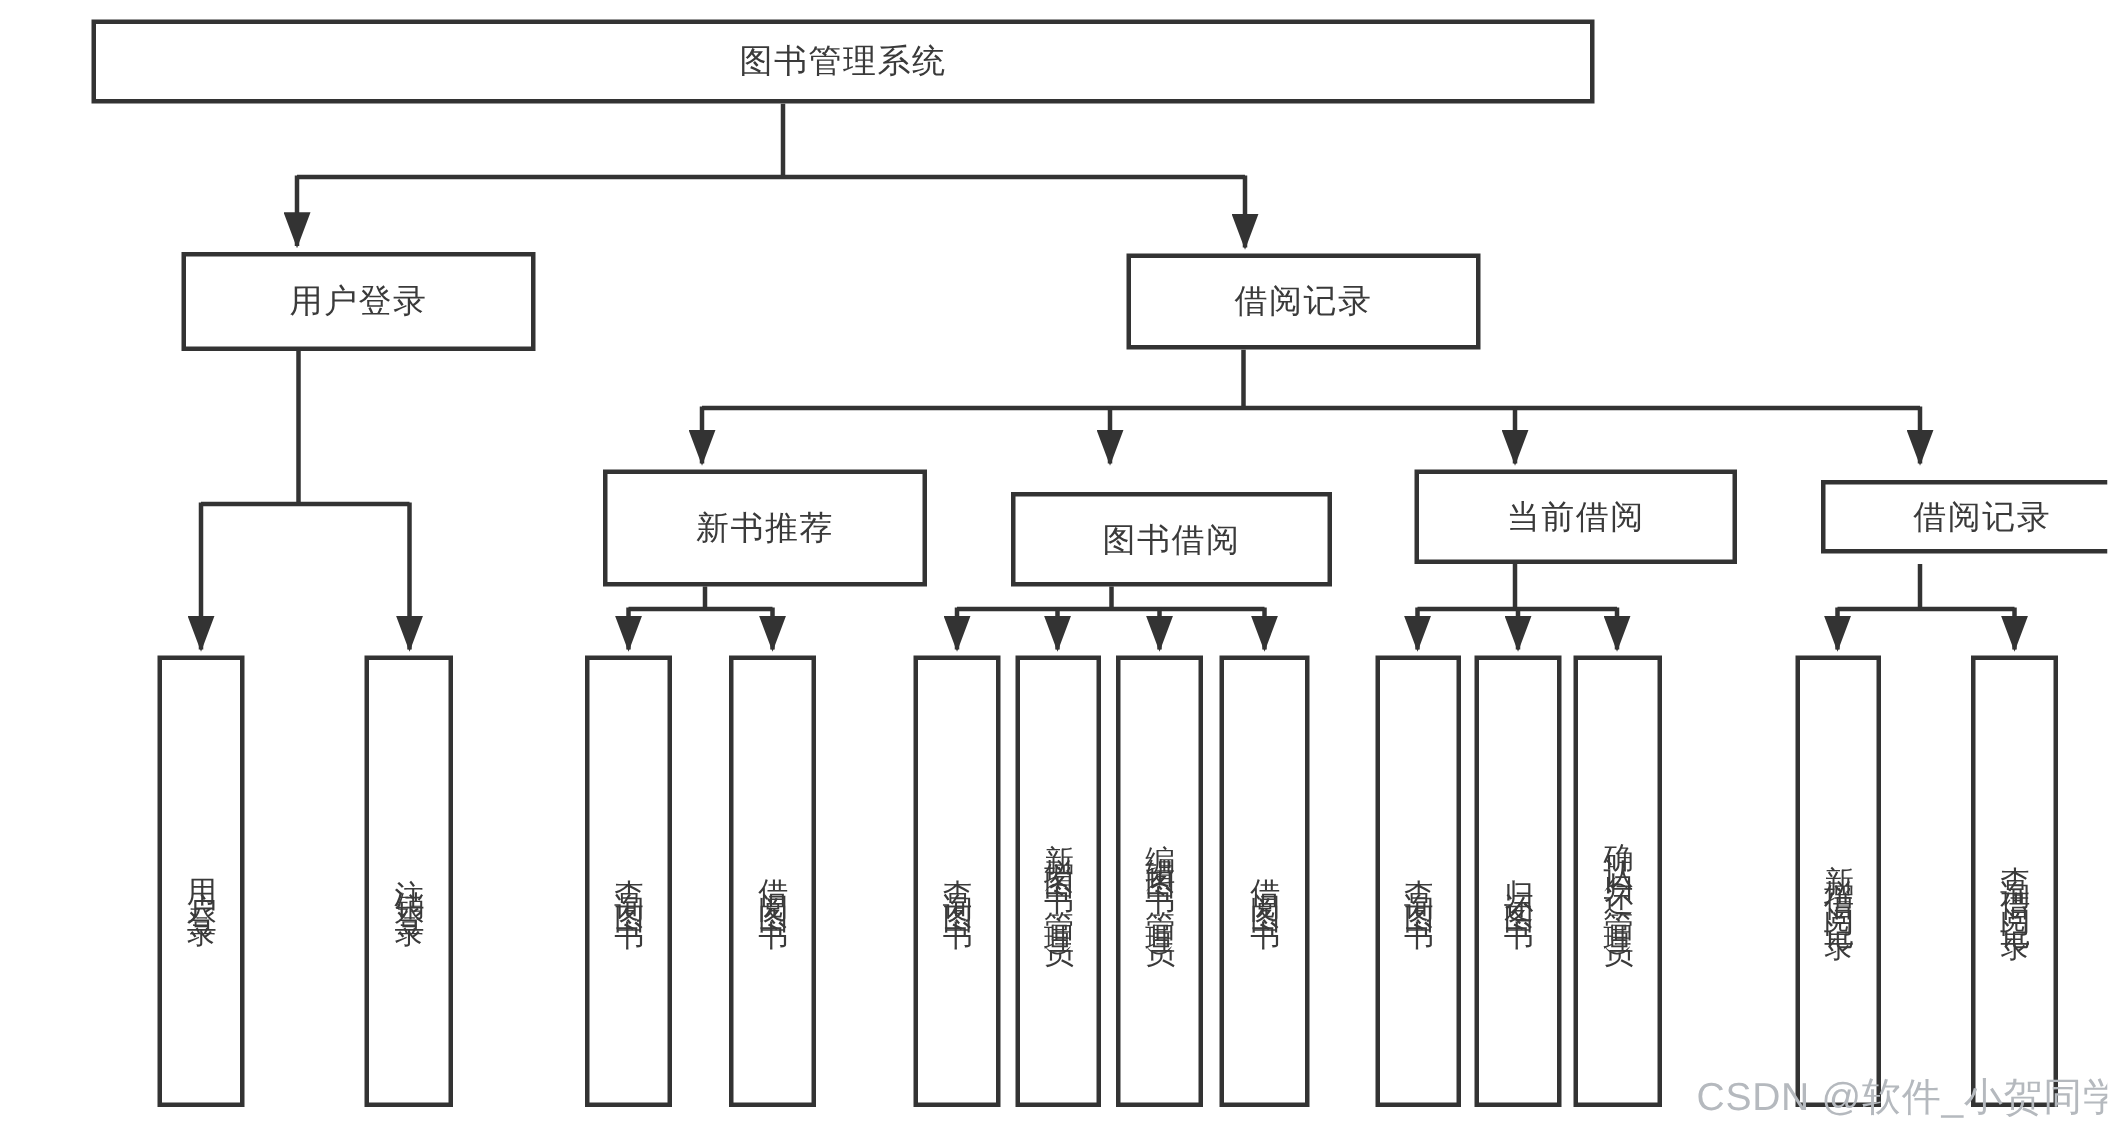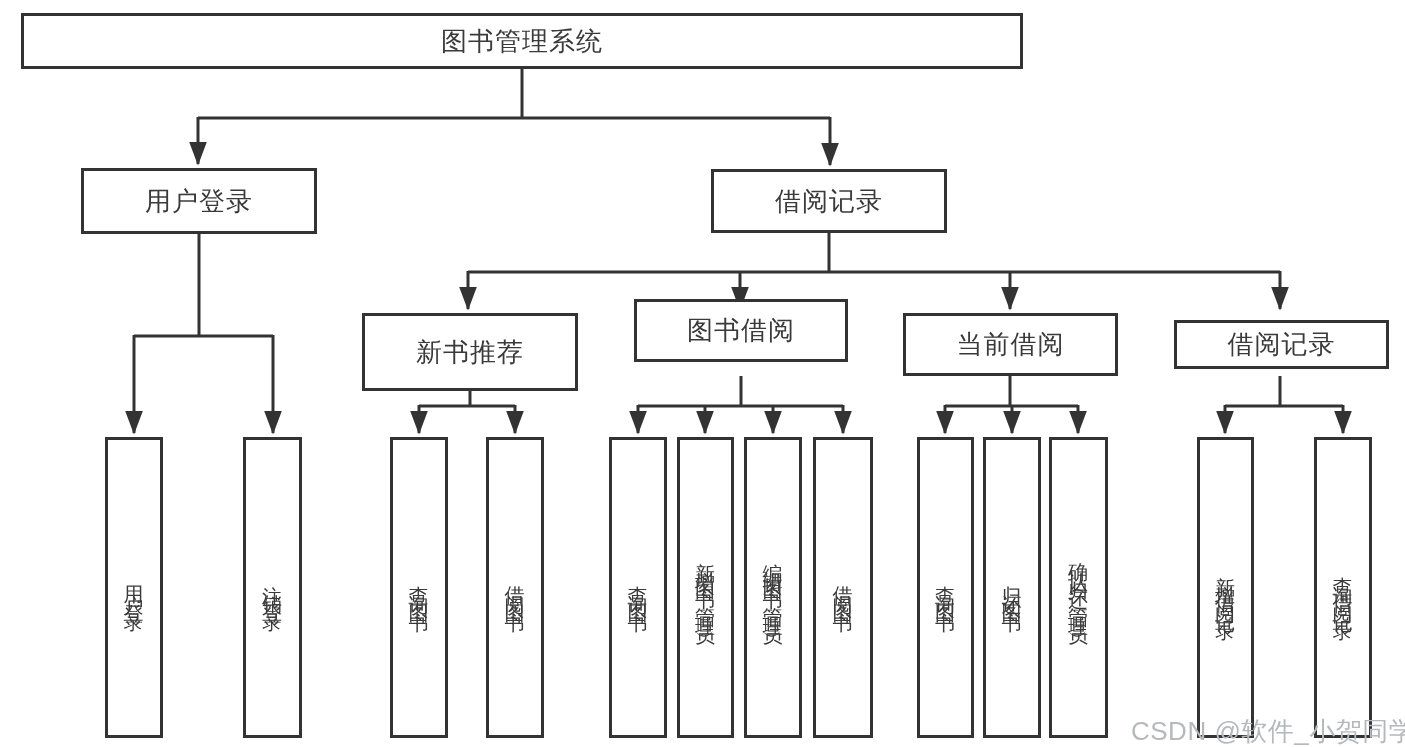--- a/index.html
+++ b/index.html
@@ -16,21 +16,21 @@
     box-sizing:border-box;
     background:#ffffff;
     border:3px solid #333333;
     color:#3a3a3a;
     display:flex;
     align-items:center;
     justify-content:center;
     z-index:1;
     text-align:center;
   }
-  .h{font-size:26px;letter-spacing:1px;}
+  .h{font-size:22px;letter-spacing:1px;margin-left:40px;}
   .v{
     writing-mode:vertical-rl;
     text-orientation:mixed;
     font-size:20px;
     letter-spacing:9px;
     line-height:1;
   }
   #watermark{
     position:absolute;
     left:1131px;top:714px;
@@ -100,21 +100,21 @@
       <path d="M1343,405 V433" marker-end="url(#arrow)"></path>
     </g>
   </svg>
 
   <div class="box h" style="left:21px;top:13px;width:1002px;height:56px">图书管理系统</div>
 
   <div class="box h" style="left:81px;top:168px;width:236px;height:66px">用户登录</div>
   <div class="box h" style="left:711px;top:169px;width:236px;height:64px">借阅记录</div>
 
   <div class="box h" style="left:362px;top:313px;width:216px;height:78px">新书推荐</div>
-  <div class="box h" style="left:634px;top:299px;width:214px;height:63px">图书借阅</div>
+  <div class="box h" style="left:634px;top:328px;width:214px;height:63px">图书借阅</div>
   <div class="box h" style="left:903px;top:313px;width:215px;height:63px">当前借阅</div>
   <div class="box h" style="left:1174px;top:320px;width:215px;height:49px">借阅记录</div>
 
   <div class="box v" style="left:105px;top:437px;width:58px;height:301px">用户登录</div>
   <div class="box v" style="left:243px;top:437px;width:59px;height:301px">注销登录</div>
 
   <div class="box v" style="left:390px;top:437px;width:58px;height:301px">查询图书</div>
   <div class="box v" style="left:486px;top:437px;width:58px;height:301px">借阅图书</div>
 
   <div class="box v" style="left:609px;top:437px;width:58px;height:301px">查询图书</div>

